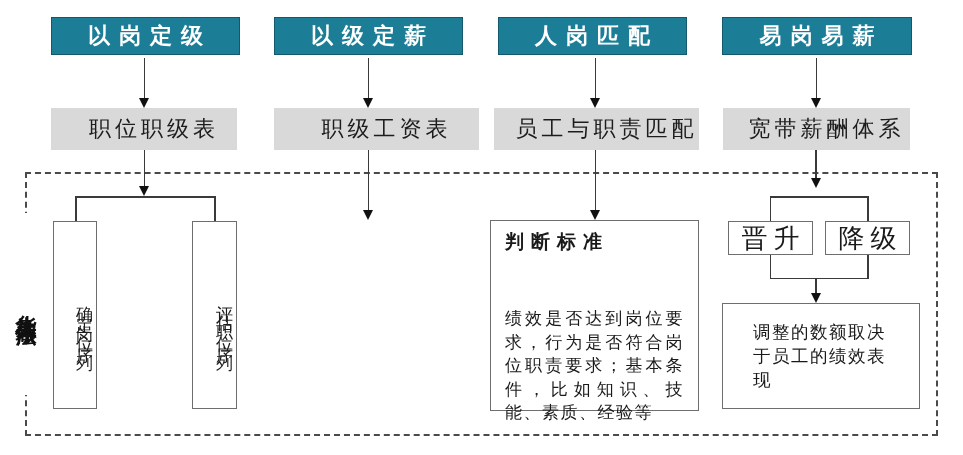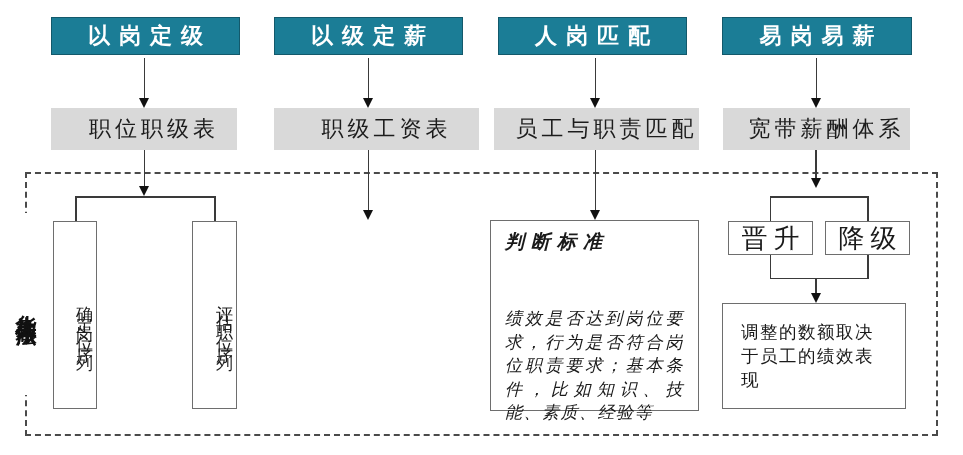--- a/index.html
+++ b/index.html
@@ -86,25 +86,25 @@
     margin-top:35px;text-align:justify;
   }
   .smallbox{
     position:absolute;width:85px;height:34px;
     background:#ffffff;border:1.5px solid #6e6e6e;
     box-sizing:border-box;
     display:flex;align-items:center;justify-content:center;
     font-size:26px;letter-spacing:6px;padding-left:6px;color:#1a1a1a;
   }
   .resultbox{
-    position:absolute;left:722px;top:303px;width:184px;height:106px;
+    position:absolute;left:722px;top:303px;width:198px;height:106px;
     background:#ffffff;border:1.5px solid #6e6e6e;
     box-sizing:border-box;
     display:flex;align-items:center;
-    padding:10px 18px;
+    padding:10px 30px;
     font-size:17.5px;color:#1a1a1a;letter-spacing:1.5px;line-height:24px;
   }
   .pad{padding:8px 14px 10px 14px;}
 </style>
 </head>
 <body>
 
 <div id="canvas">
 
   <div class="hdr" style="left:51px;top:17px;width:189px;">以岗定级</div>
@@ -141,21 +141,21 @@
   </div>
   <div class="wbox" style="left:192px;top:221px;width:45px;height:188px;">
     <div class="vtext">评估职位序列</div>
   </div>
 
   <div class="vline" style="left:367.5px;top:150px;height:61px;"></div>
   <div class="ahead" style="left:363px;top:210px;"></div>
 
   <div class="vline" style="left:594.5px;top:150px;height:61px;"></div>
   <div class="ahead" style="left:590px;top:210px;"></div>
-  <div class="wbox pad" style="left:490px;top:220px;width:209px;height:191px;font-style:italic;">
+  <div class="wbox pad" style="left:490px;top:220px;width:209px;height:191px;">
     <div class="boxtitle">判断标准</div>
     <div class="boxbody" style="margin-top:52px;letter-spacing:1.5px;">绩效是否达到岗位要求，行为是否符合岗位职责要求；基本条件，比如知识、技能、素质、经验等</div>
   </div>
 
   <div class="vline" style="left:815px;top:150px;height:29px;"></div>
   <div class="ahead" style="left:810.5px;top:178px;"></div>
   <div class="hline" style="left:769.5px;top:196px;width:98px;"></div>
   <div class="vline" style="left:769.5px;top:196px;height:25px;"></div>
   <div class="vline" style="left:867px;top:196px;height:25px;"></div>
 

